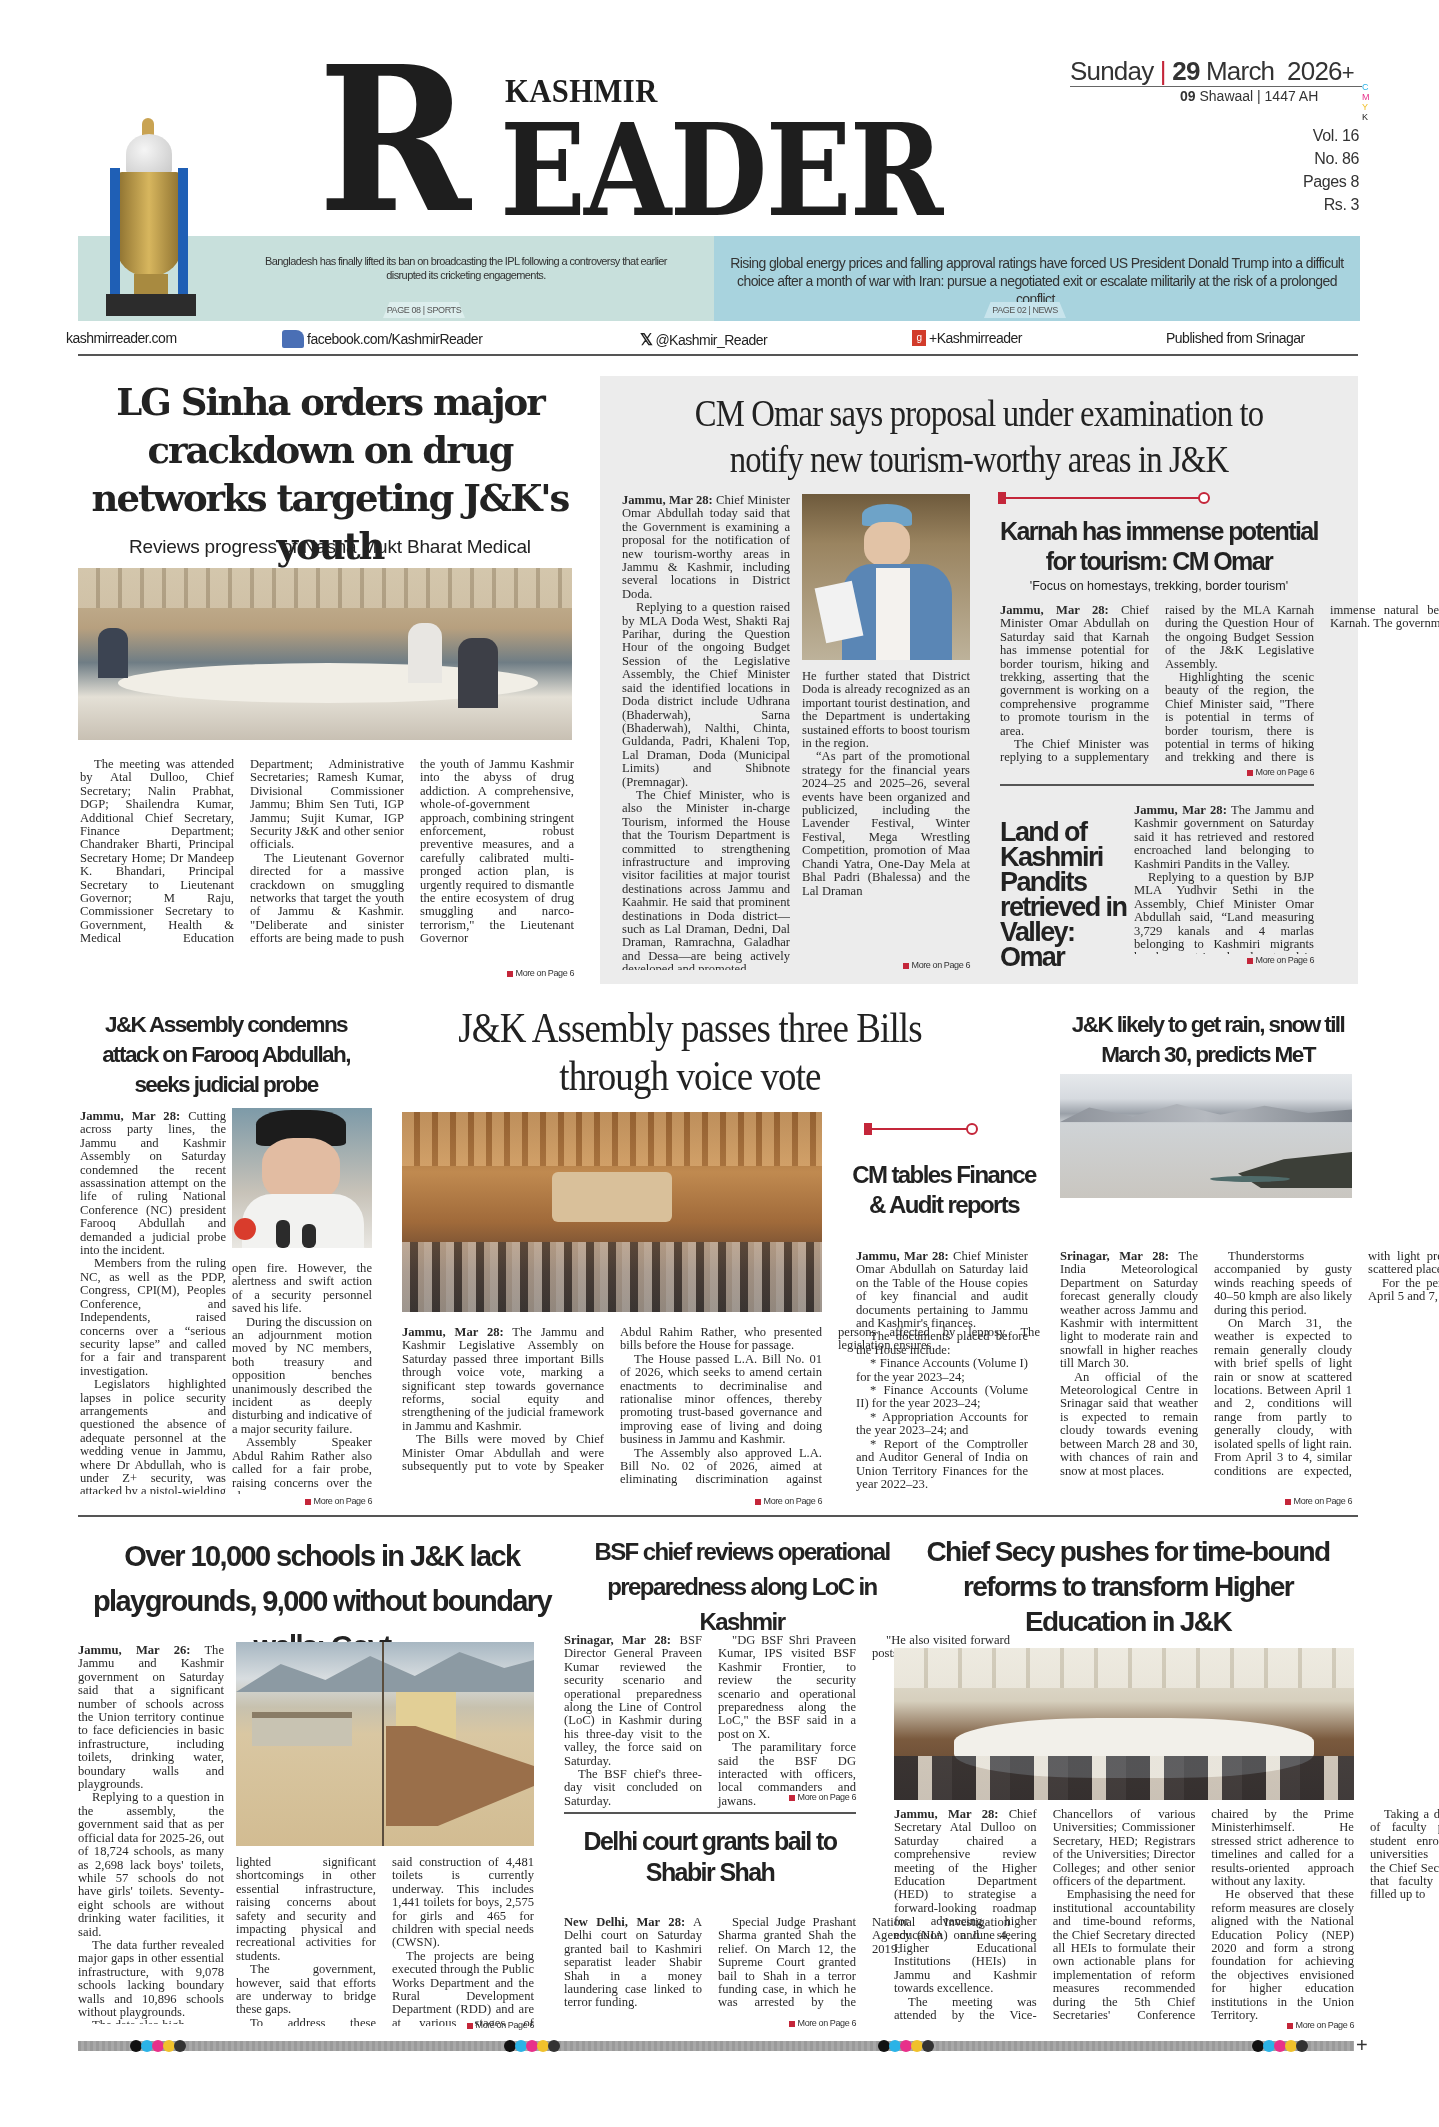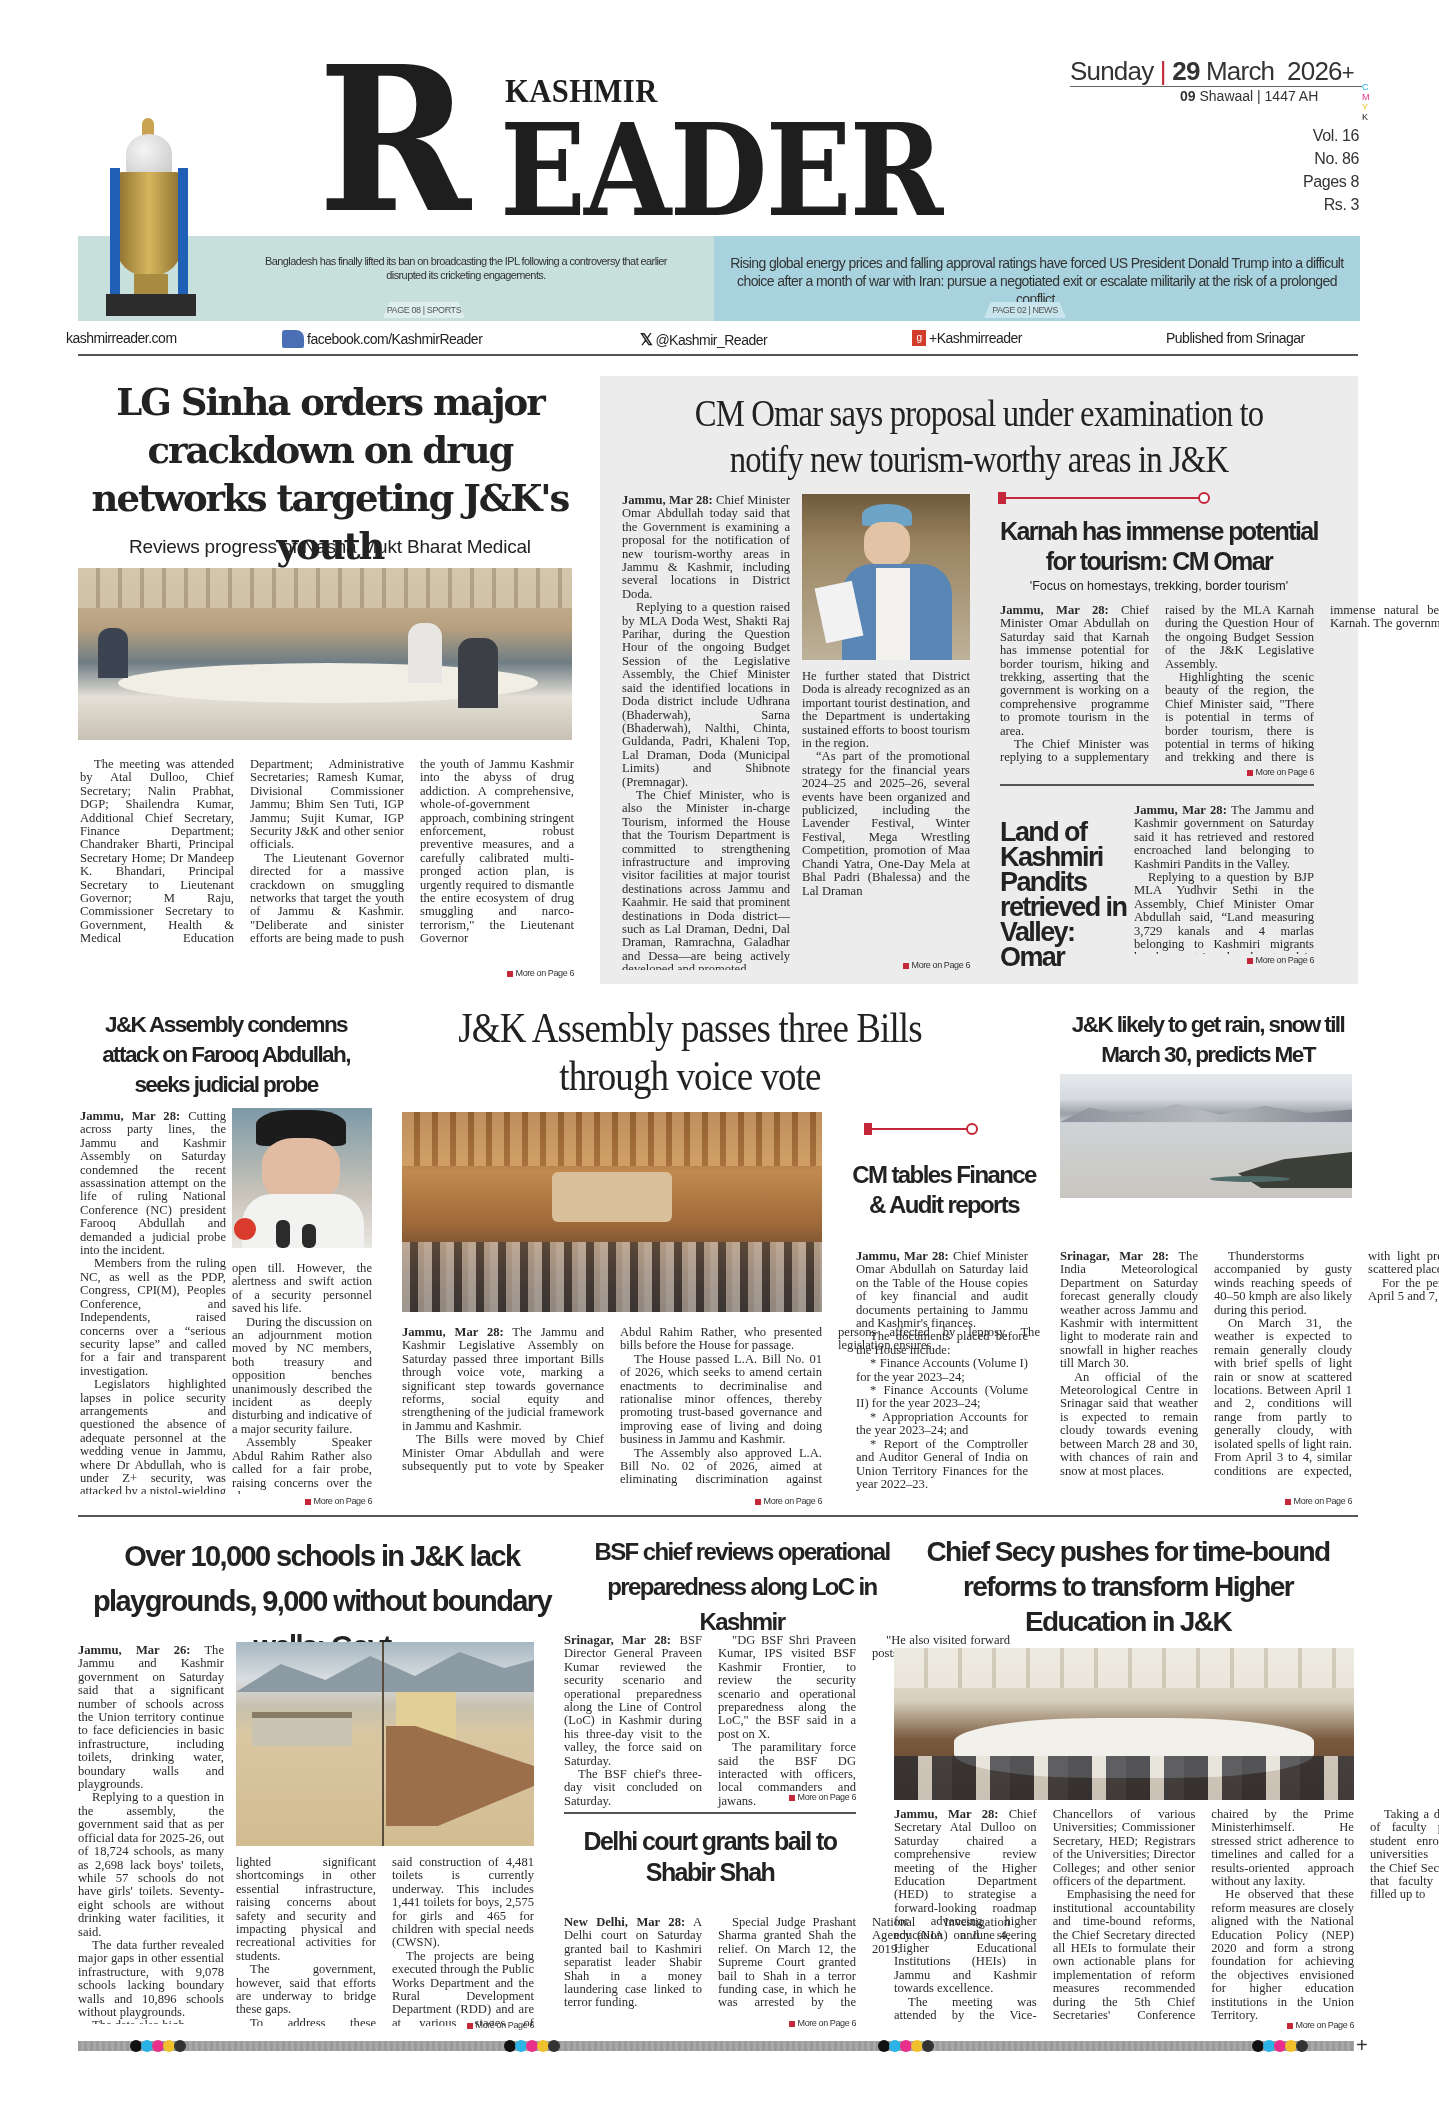--- a/index.html
+++ b/index.html
@@ -173,21 +173,21 @@
   <div style="position:absolute;left:2px;top:110px;width:22px;height:22px;background:#d93c2c;border-radius:50%;"></div>
   <div style="position:absolute;left:44px;top:112px;width:14px;height:28px;background:#2b2b2b;border-radius:6px;"></div>
   <div style="position:absolute;left:70px;top:116px;width:14px;height:24px;background:#2b2b2b;border-radius:6px;"></div>
 </div>
 <div class="abs body-text" style="left:80px;top:1110px;width:146px;height:384px;overflow:hidden;">
   <p class="first"><span class="dateline">Jammu, Mar 28:</span> <span>Cutting across party lines, the Jammu and Kashmir Assembly on Saturday condemned the recent assassination attempt on the life of ruling National Conference (NC) president Farooq Abdullah and demanded a judicial probe into the incident.</span></p>
   <p>Members from the ruling NC, as well as the PDP, Congress, CPI(M), Peoples Conference, and Independents, raised concerns over a “serious security lapse” and called for a fair and transparent investigation.</p>
   <p>Legislators highlighted lapses in police security arrangements and questioned the absence of adequate personnel at the wedding venue in Jammu, where Dr Abdullah, who is under Z+ security, was attacked by a pistol-wielding assailant who managed to get dangerously close and open fire. However, the alertness and swift action of a security personnel saved his life.</p>
 </div>
 <div class="abs body-text" style="left:232px;top:1262px;width:140px;height:232px;overflow:hidden;">
-  <p class="first">open till. However, the alertness and swift action of a security personnel saved his life.</p>
+  <p class="first">open fire. However, the alertness and swift action of a security personnel saved his life.</p>
   <p>During the discussion on an adjournment motion moved by NC members, both treasury and opposition benches unanimously described the incident as deeply disturbing and indicative of a major security failure.</p>
   <p>Assembly Speaker Abdul Rahim Rather also called for a fair probe, raising concerns over the al-</p>
 </div>
 <div class="abs more" style="left:238px;top:1496px;width:134px;"><span class="sq"></span><span>More on Page 6</span></div>
 
 <div class="abs hl-serif-light" style="left:420px;top:1004px;width:540px;font-size:42px;line-height:48px;transform:scaleX(0.88);transform-origin:center;">J&amp;K Assembly passes three Bills through voice vote</div>
 <div class="photo" style="left:402px;top:1112px;width:420px;height:200px;background:linear-gradient(180deg,#8a5a2e 0%,#c08a50 30%,#a06a3a 55%,#5b4030 80%,#3a2e28 100%);">
   <div style="position:absolute;left:0;top:0;width:100%;height:54px;background:repeating-linear-gradient(90deg,#e0b27a 0 12px,#9a6534 12px 18px);opacity:0.6;"></div>
   <div style="position:absolute;left:150px;top:60px;width:120px;height:50px;background:#d9c09a;border-radius:6px;"></div>
   <div style="position:absolute;left:0;top:130px;width:100%;height:70px;background:repeating-linear-gradient(90deg,#eeeae2 0 8px,#3a3a3a 8px 16px,#d8cfc2 16px 22px);opacity:0.55;"></div>

